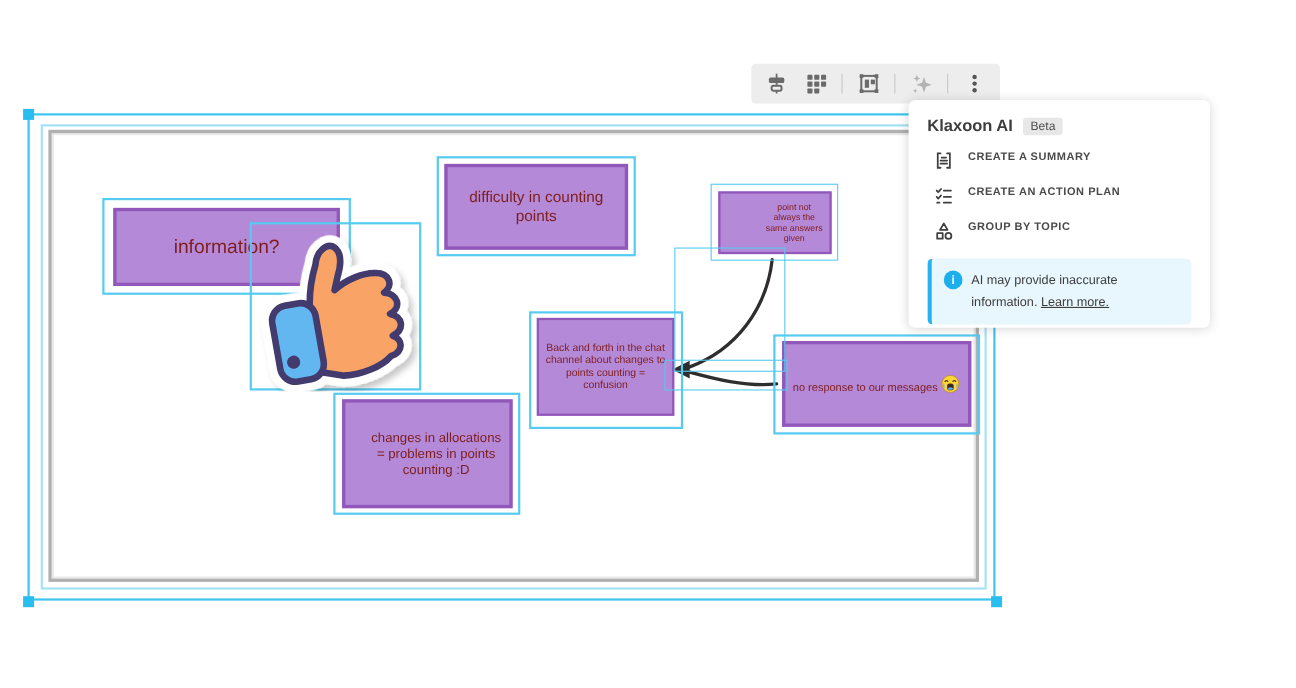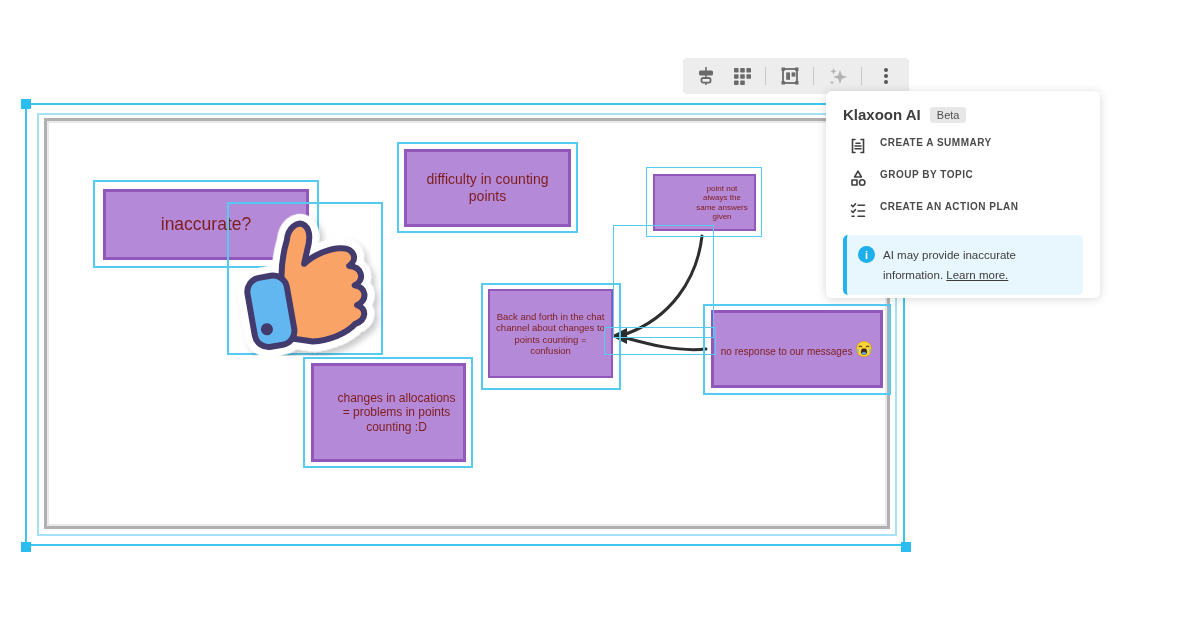--- a/index.html
+++ b/index.html
@@ -62,21 +62,21 @@
   <svg class="abs arrow-layer" viewBox="0 0 1178 625">
     <path d="M 702 236 C 697 280 670 318 626 334" fill="none" stroke="#2e2e2e" stroke-width="3" stroke-linecap="round"></path>
     <path d="M 706 349 C 678 352 648 344 626 338" fill="none" stroke="#2e2e2e" stroke-width="3" stroke-linecap="round"></path>
     <polygon points="611,336 627,328 627,344" fill="#2e2e2e"></polygon>
   </svg>
 
   <div class="abs sel" style="left:613px; top:225px; width:101px; height:113px; border-width:1px;"></div>
   <div class="abs sel" style="left:604px; top:327px; width:112px; height:28px; border-width:1px;"></div>
 
   <div class="abs sel" style="left:93px; top:180px; width:226px; height:88px;"></div>
-  <div class="abs note" style="left:103px; top:189px; width:206px; height:71px; font-size:17.5px;">inaccurate?</div>
+  <div class="abs note" style="left:103px; top:189px; width:206px; height:71px; font-size:17.5px;">information?</div>
 
   <div class="abs sel" style="left:397px; top:142px; width:181px; height:91px;"></div>
   <div class="abs note" style="left:404px; top:149px; width:167px; height:78px; font-size:14px;">difficulty in counting points</div>
 
   <div class="abs sel" style="left:646px; top:167px; width:116px; height:70px; border-width:1px;"></div>
   <div class="abs note" style="left:653px; top:174px; width:103px; height:57px; font-size:8px; border-width:2px;padding-left:41px;">point not always the same answers given</div>
 
   <div class="abs sel" style="left:481px; top:283px; width:140px; height:107px;"></div>
   <div class="abs note" style="left:488px; top:289px; width:125px; height:89px; font-size:9.5px; border-width:2px;">Back and forth in the chat channel about changes to points counting = confusion</div>
 
@@ -187,43 +187,43 @@
           <path d="M7 6.2 H11"></path>
             <path d="M6 9 H12"></path>
             <path d="M6 11.8 H12"></path>
         </svg>
       </span>
       <span class="menu-label">CREATE A SUMMARY</span>
     </div>
 
     <div class="menu-item">
       <span>
-        <svg width="18" height="18" viewBox="0 0 18 18" fill="none" stroke="#3f3f3f" stroke-width="1.6" stroke-linejoin="round">
-          <path d="M9 2.2 L12.4 8 H5.6 Z"></path>
-          <rect x="3" y="11" width="5" height="5"></rect>
-          <circle cx="13.2" cy="13.5" r="2.7"></circle>
-        </svg>
-      </span>
-      <span class="menu-label">GROUP BY TOPIC</span>
-    </div>
-
-    <div class="menu-item">
-      <span>
         <svg width="18" height="18" viewBox="0 0 18 18" fill="none" stroke="#3f3f3f" stroke-width="1.6" stroke-linecap="round" stroke-linejoin="round">
           <path d="M2.5 4.2 L4 5.7 L6.5 2.8"></path>
             <path d="M9 4.2 H15.5"></path>
           <path d="M2.5 10 L4 11.5 L6.5 8.6"></path>
             <path d="M9 10 H15.5"></path>
           <path d="M3 15.3 H5"></path>
             <path d="M9 15.3 H15.5"></path>
         </svg>
       </span>
       <span class="menu-label">CREATE AN ACTION PLAN</span>
     </div>
 
+    <div class="menu-item">
+      <span>
+        <svg width="18" height="18" viewBox="0 0 18 18" fill="none" stroke="#3f3f3f" stroke-width="1.6" stroke-linejoin="round">
+          <path d="M9 2.2 L12.4 8 H5.6 Z"></path>
+          <rect x="3" y="11" width="5" height="5"></rect>
+          <circle cx="13.2" cy="13.5" r="2.7"></circle>
+        </svg>
+      </span>
+      <span class="menu-label">GROUP BY TOPIC</span>
+    </div>
+
     <div class="notice">
       <span class="info-dot">i</span>
       <span class="notice-text">
         <span>AI may provide inaccurate information.</span>
         <span class="learn-more">Learn more.</span>
       </span>
     </div>
   </div>
 
 </div>

